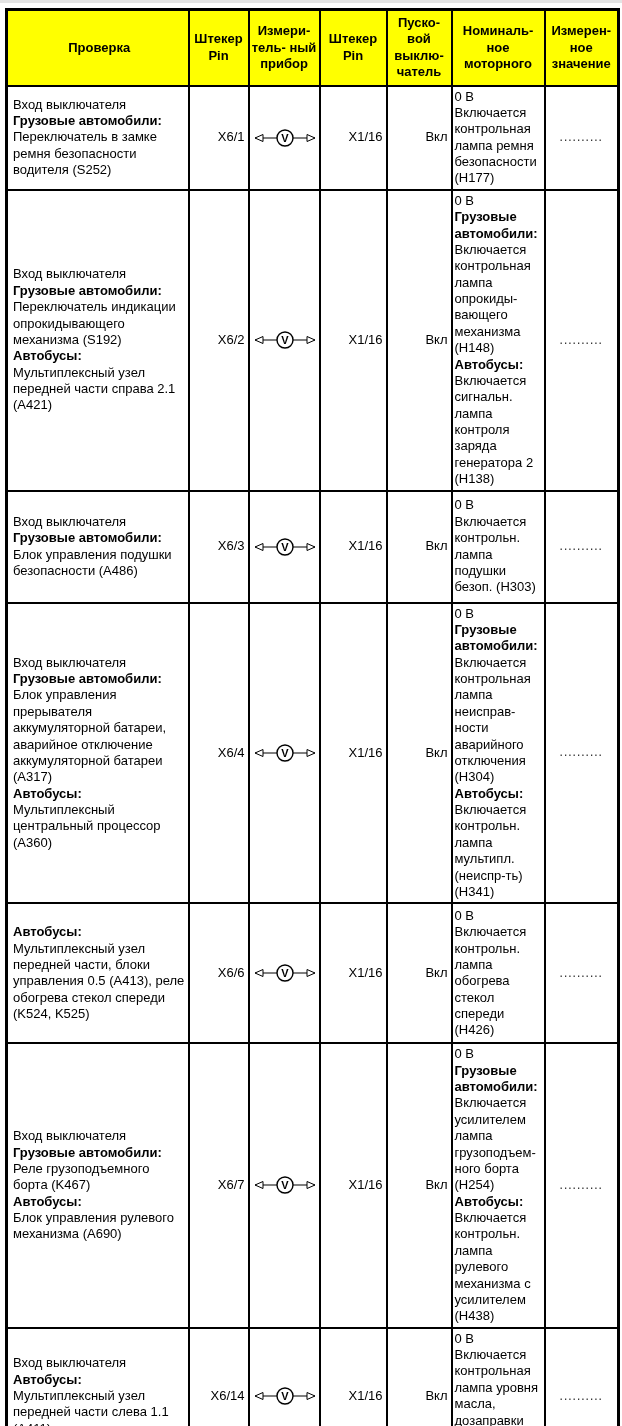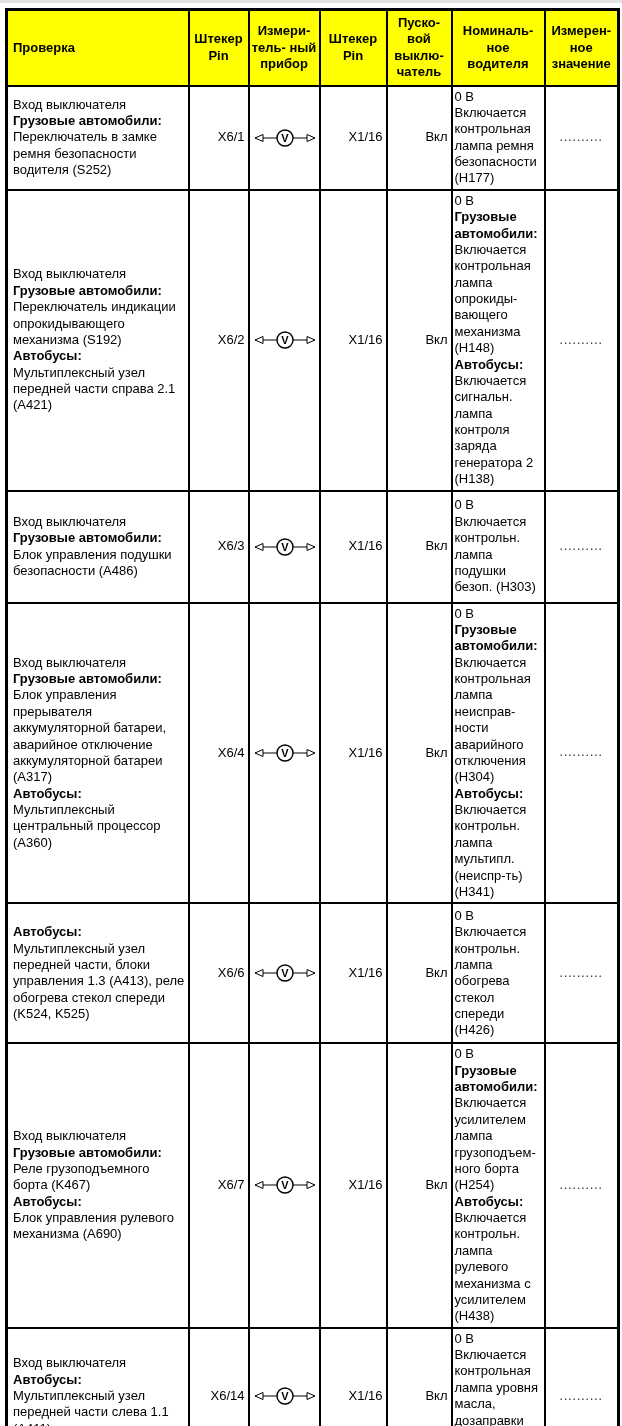--- a/index.html
+++ b/index.html
@@ -2,21 +2,21 @@
 <html><head>
 <meta charset="utf-8">
 <style>
   html,body{margin:0;padding:0;background:#ffffff;}
   body{width:622px;height:1426px;font-family:"Liberation Sans",sans-serif;color:#000;}
   .page{position:relative;padding:8px 5px 4px 5px;}
   .scan-edge{position:absolute;top:0;left:0;width:622px;height:3px;background:#e4e4e4;}
   table.check-table{border-collapse:collapse;table-layout:fixed;width:612px;border:3px solid #000;}
   th,td{border:2px solid #000;padding:8px 3px;font-size:13px;line-height:1.26;vertical-align:middle;overflow:hidden;word-wrap:break-word;}
   th{background:#FFFF00;font-weight:bold;text-align:center;white-space:pre-line;padding:4px 2px;}
-  th.h-check{text-align:left;padding-left:5px;}
+  th.h-check{text-align:center;padding-left:5px;}
   td.c-check{text-align:left;padding-left:5px;}
   td.c-center{text-align:right;}
   td.c-nominal{text-align:left;padding:2px 2px;}
   td.c-measured{text-align:center;font-size:12px;letter-spacing:1px;color:#222;}
   .b{font-weight:bold;}
   tr.hdr{height:70px;}
   tr.r0{height:103px;}
   tr.r1{height:286px;}
   tr.r2{height:112px;}
   tr.r3{height:279px;}
@@ -49,21 +49,21 @@
 тель- ный
 прибор</th>
       <th>Штекер
 Pin</th>
       <th>Пуско-
 вой
 выклю-
 чатель</th>
       <th>Номиналь-
 ное
-водителя</th>
+моторного</th>
       <th>Измерен-
 ное
 значение</th>
     </tr>
 
     <tr class="r0">
       <td class="c-check">
             <div>Вход выключателя</div>
             <div class="b">Грузовые автомобили:</div>
             <div>Переключатель в замке ремня безопасности водителя (S252)</div>
@@ -168,21 +168,21 @@
             <div>Включается контрольная лампа неисправ- ности аварийного отключения (H304)</div>
             <div class="b">Автобусы:</div>
             <div>Включается контрольн. лампа мультипл. (неиспр-ть) (H341)</div>
           </td>
       <td class="c-measured">..........</td>
     </tr>
 
     <tr class="r4">
       <td class="c-check">
             <div class="b">Автобусы:</div>
-            <div>Мультиплексный узел передней части, блоки управления 1.3 (A413), реле обогрева стекол спереди (K524, K525)</div>
+            <div>Мультиплексный узел передней части, блоки управления 0.5 (A413), реле обогрева стекол спереди (K524, K525)</div>
           </td>
       <td class="c-center">X6/6</td>
       <td class="c-center">
         <svg class="vmeter" width="62" height="20" viewBox="0 0 62 20">
           <line x1="1" y1="10" x2="61" y2="10" stroke="#000" stroke-width="1.2"></line>
           <polygon points="9,6.5 1,10 9,13.5" fill="#fff" stroke="#000" stroke-width="1"></polygon>
           <polygon points="53,6.5 61,10 53,13.5" fill="#fff" stroke="#000" stroke-width="1"></polygon>
           <circle cx="31" cy="10" r="8" fill="#fff" stroke="#000" stroke-width="1.4"></circle>
           <text x="31" y="14" text-anchor="middle" font-size="11" font-weight="bold" font-family="Liberation Sans,sans-serif">V</text>
         </svg>

